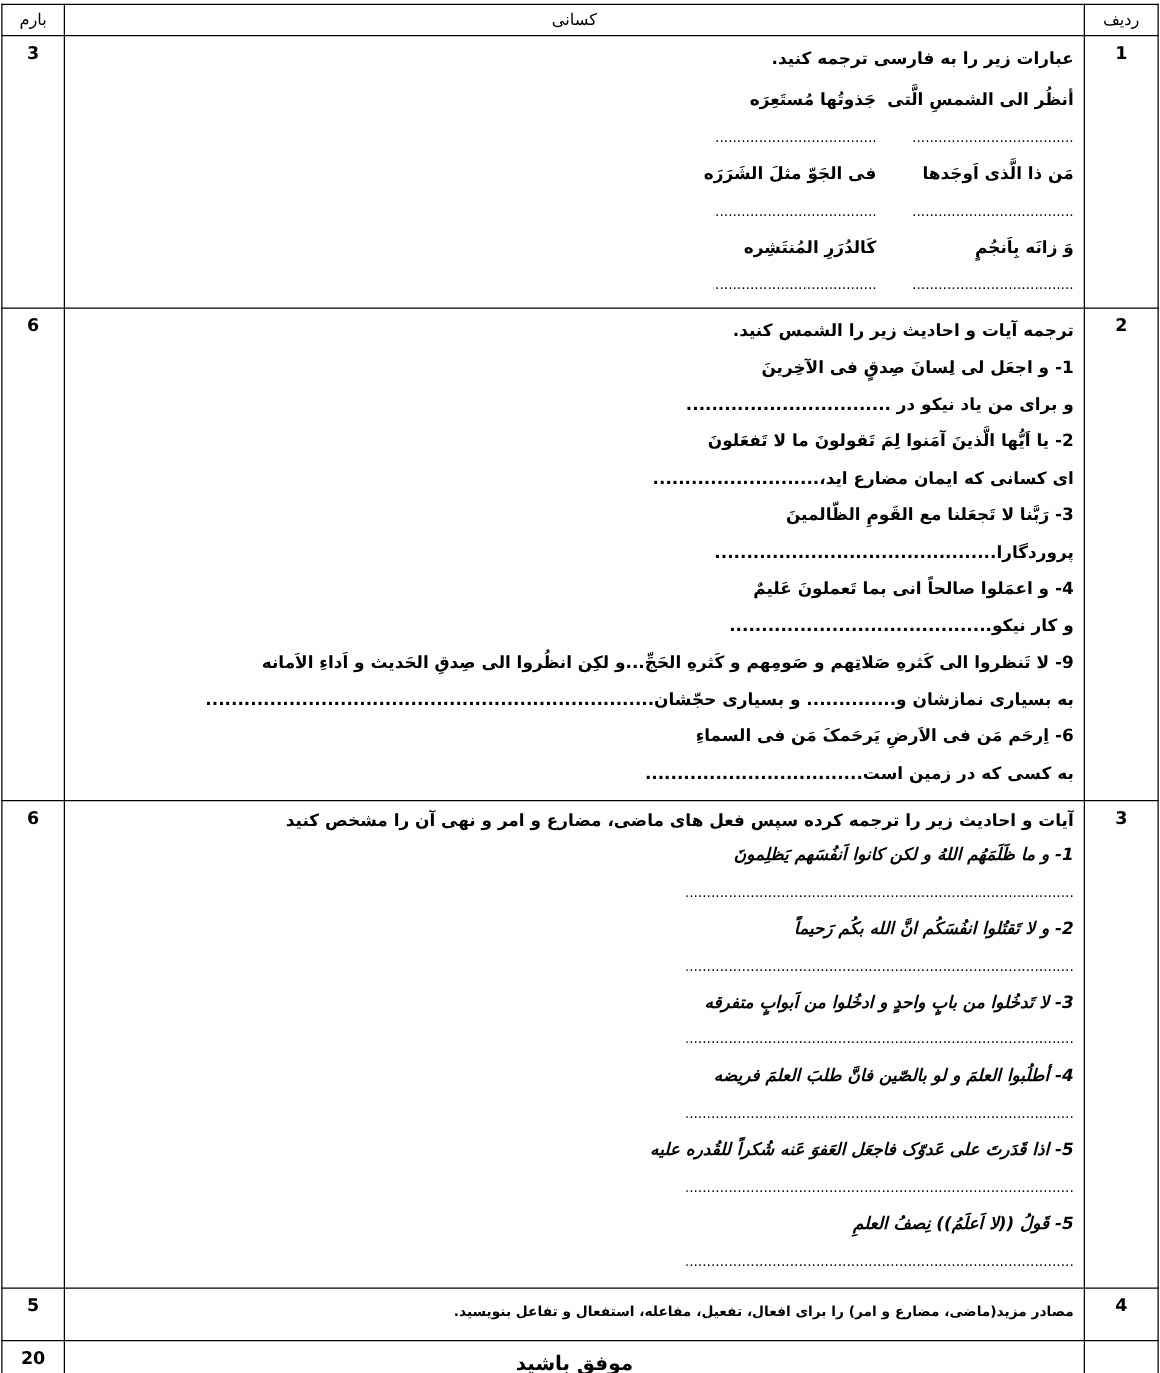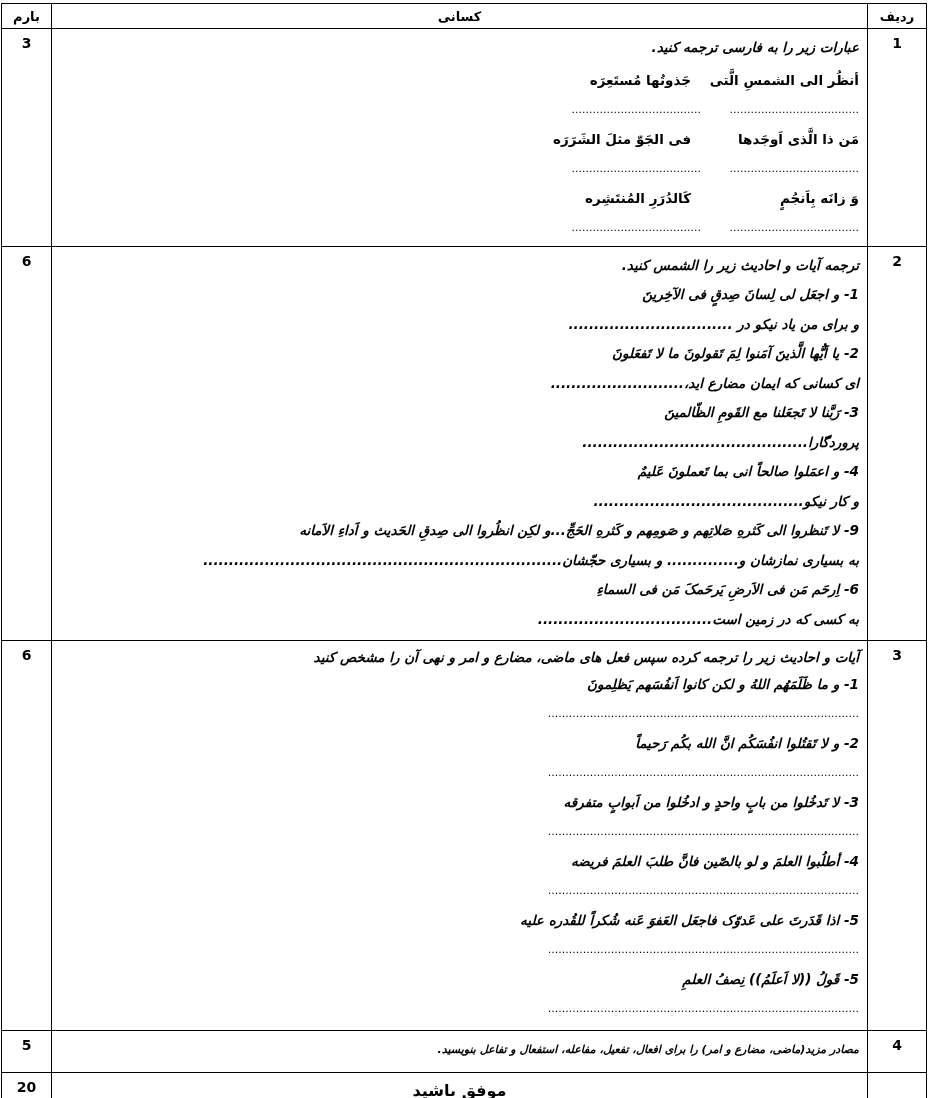--- a/index.html
+++ b/index.html
@@ -2,26 +2,26 @@
 <html><head>
 <meta charset="utf-8">
 <style>
   html, body { margin:0; padding:0; background:#fff; }
   body { width:928px; height:1098px; overflow:hidden; font-family:"DejaVu Sans", sans-serif; color:#000; }
   table.exam { border-collapse:collapse; position:absolute; left:1px; top:3px; width:925px; table-layout:fixed; direction:rtl; }
   table.exam td, table.exam th { border:1.5px solid #000; vertical-align:top; padding:0; }
   col.c-radif { width:59px; }
   col.c-q { width:816px; }
   col.c-barem { width:50px; }
-  .hdr { font-weight:bold; font-size:13px; height:24px; text-align:center; vertical-align:middle !important; }
+  .hdr { font-weight:normal; font-size:13px; height:24px; text-align:center; vertical-align:middle !important; }
   .num { text-align:center; font-weight:bold; font-size:14px; padding-top:6px !important; }
   .q { direction:rtl; text-align:right; padding:4px 8px 6px 8px !important; font-weight:bold; font-size:13.5px; }
-  .line { height:29.5px; line-height:29.5px; white-space:nowrap;font-style:italic; }
+  .line { height:29.5px; line-height:29.5px; white-space:nowrap; }
   .pair { display:flex; direction:rtl; height:34px; align-items:center; }
-  .pair .cell { width:130px; margin-left:38px; white-space:nowrap; }
+  .pair .cell { width:130px; margin-left:28px; white-space:nowrap; }
   .pair-dots { display:flex; direction:rtl; height:25px; align-items:center; }
   .pair-dots .cell { width:130px; margin-left:28px; overflow:hidden; white-space:nowrap; font-weight:normal; font-size:11px; }
   .ansline { height:29px; line-height:29px; font-weight:normal; font-size:11px; white-space:nowrap; overflow:hidden; width:310px; }
   .qline3 { height:30px; line-height:30px; white-space:nowrap;font-style:italic; }
   .footer-text { text-align:center; font-size:16px; font-weight:bold; padding-top:8px !important; }
 </style>
 </head>
 <body>
 
 <table class="exam">

